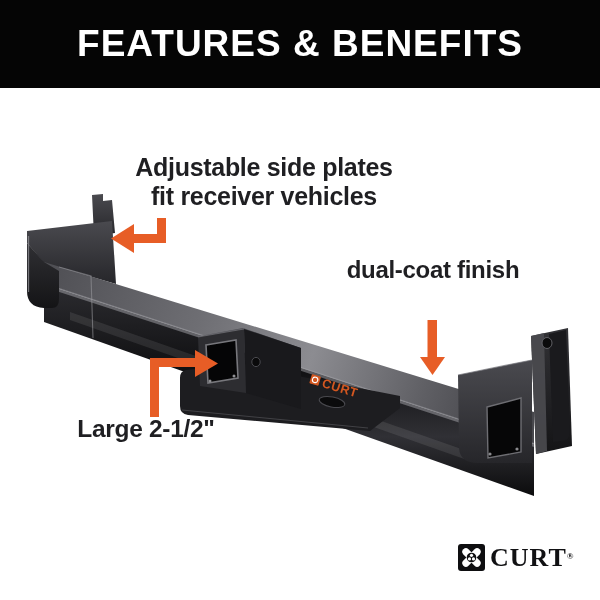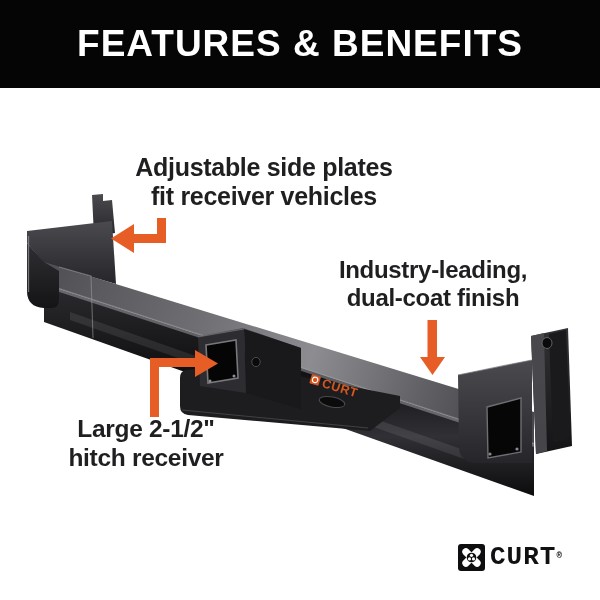--- a/index.html
+++ b/index.html
@@ -22,21 +22,21 @@
   .ann span{display:block;}
   #ann-side-plates{left:78px;top:153px;width:372px;font-size:25px;line-height:28.5px;}
   #ann-finish{left:288px;top:256px;width:290px;}
   #ann-receiver{left:26px;top:414px;width:240px;font-size:24.5px;line-height:29px;}
 
   .arrow{fill:var(--arrow-orange,#e75d26);}
   .tube-logo-fill{fill:var(--tube-logo-orange,#d35720);}
 
   
   .brand{position:absolute;left:458px;top:544px;display:flex;align-items:center;gap:5px;}
-  .wordmark{font-family:Liberation Mono, monospace;font-weight:bold;font-size:26px;
+  .wordmark{font-family:Liberation Serif, serif;font-weight:bold;font-size:26px;
             letter-spacing:1px;color:var(--logo-black,#111113);line-height:27px;}
   .regmark{font-size:9px;vertical-align:top;position:relative;top:-1px;color:var(--logo-black,#111113);}
 </style>
 </head>
 <body>
 
 <div id="stage">
 
   <div class="header">
     <span class="title">FEATURES &amp; BENEFITS</span>
@@ -134,26 +134,24 @@
       <polygon class="arrow" points="150,358 196,358 196,367 159,367 159,417 150,417"></polygon>
       <polygon class="arrow" points="195,350 195,377 218,363.5"></polygon>
     </g>
   </svg>
 
   <div class="ann" id="ann-side-plates">
     <span>Adjustable side plates</span>
     <span>fit receiver vehicles</span>
   </div>
   <div class="ann" id="ann-finish">
-    <span>Industry-leading,</span>
     <span>dual-coat finish</span>
   </div>
   <div class="ann" id="ann-receiver">
     <span>Large 2-1/2"</span>
-    <span>hitch receiver</span>
   </div>
 
   <div class="brand">
     <svg width="27" height="27" viewBox="0 0 27 27">
       <rect width="27" height="27" rx="3" fill="#0e0e10"></rect>
       <g transform="translate(13.5 13.5)">
         <rect x="-11.5" y="-3.6" width="23" height="7.2" rx="3.6" fill="#ffffff" transform="rotate(45)"></rect>
         <rect x="-11.5" y="-3.6" width="23" height="7.2" rx="3.6" fill="#ffffff" transform="rotate(-45)"></rect>
         <circle r="4.8" fill="#0e0e10"></circle>
         <circle cx="0" cy="-2.2" r="1.6" fill="#ffffff"></circle>

